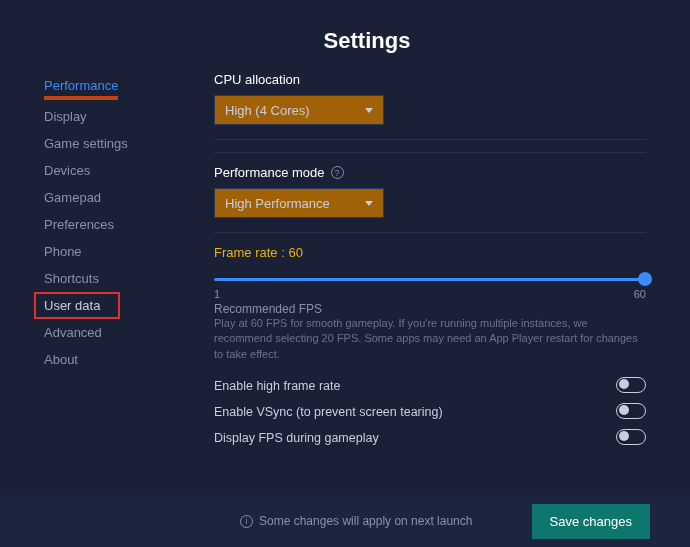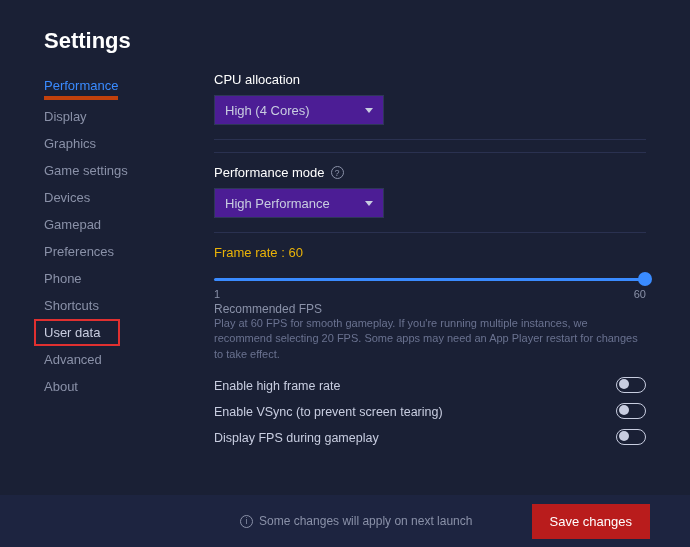--- a/index.html
+++ b/index.html
@@ -10,20 +10,21 @@
     color: #c8cde0;
     font-family: -apple-system, "Segoe UI", Arial, sans-serif;
     font-size: 13px;
     overflow: hidden;
   }
   .page-title {
     color: #fff;
     font-size: 22px;
     font-weight: 600;
     padding: 28px 0 18px 44px;
+    text-align: center;
   }
   .content {
     display: flex;
     padding-left: 44px;
   }
   .sidebar {
     width: 140px;
     flex-shrink: 0;
   }
   .sidebar-item {
@@ -65,21 +66,21 @@
     border: 1px solid #8a91a8;
     border-radius: 50%;
     display: inline-flex;
     align-items: center; justify-content: center;
     font-size: 9px;
     color: #8a91a8;
   }
   .select {
     width: 170px;
     height: 30px;
-    background: #4c1d95;
+    background: #a16207;
     border: 1px solid #2e3757;
     color: #c8cde0;
     display: flex;
     align-items: center;
     justify-content: space-between;
     padding: 0 10px;
     cursor: pointer;
     font-size: 13px;
   }
   .chev {
@@ -144,38 +145,37 @@
   }
   .info-icon {
     width: 13px; height: 13px;
     border: 1px solid #8a91a8;
     border-radius: 50%;
     display: inline-flex;
     align-items: center; justify-content: center;
     font-size: 9px;
   }
   .save-btn {
-    background: #b91c1c;
+    background: #0f766e;
     color: #fff;
     border: none;
     padding: 10px 18px;
     font-size: 13px;
     cursor: pointer;
   }
 </style>
 </head>
 <body>
 
 <div class="page-title">Settings</div>
 
 <div class="content">
   <nav class="sidebar">
     <div class="sidebar-item active">Performance</div>
     <div class="sidebar-item">Display</div>
-    <div class="sidebar-item">Graphics</div>
     <div class="sidebar-item">Game settings</div>
     <div class="sidebar-item">Devices</div>
     <div class="sidebar-item">Gamepad</div>
     <div class="sidebar-item">Preferences</div>
     <div class="sidebar-item">Phone</div>
     <div class="sidebar-item">Shortcuts</div>
     <div class="sidebar-item highlighted">User data</div>
     <div class="sidebar-item">Advanced</div>
     <div class="sidebar-item">About</div>
   </nav>

